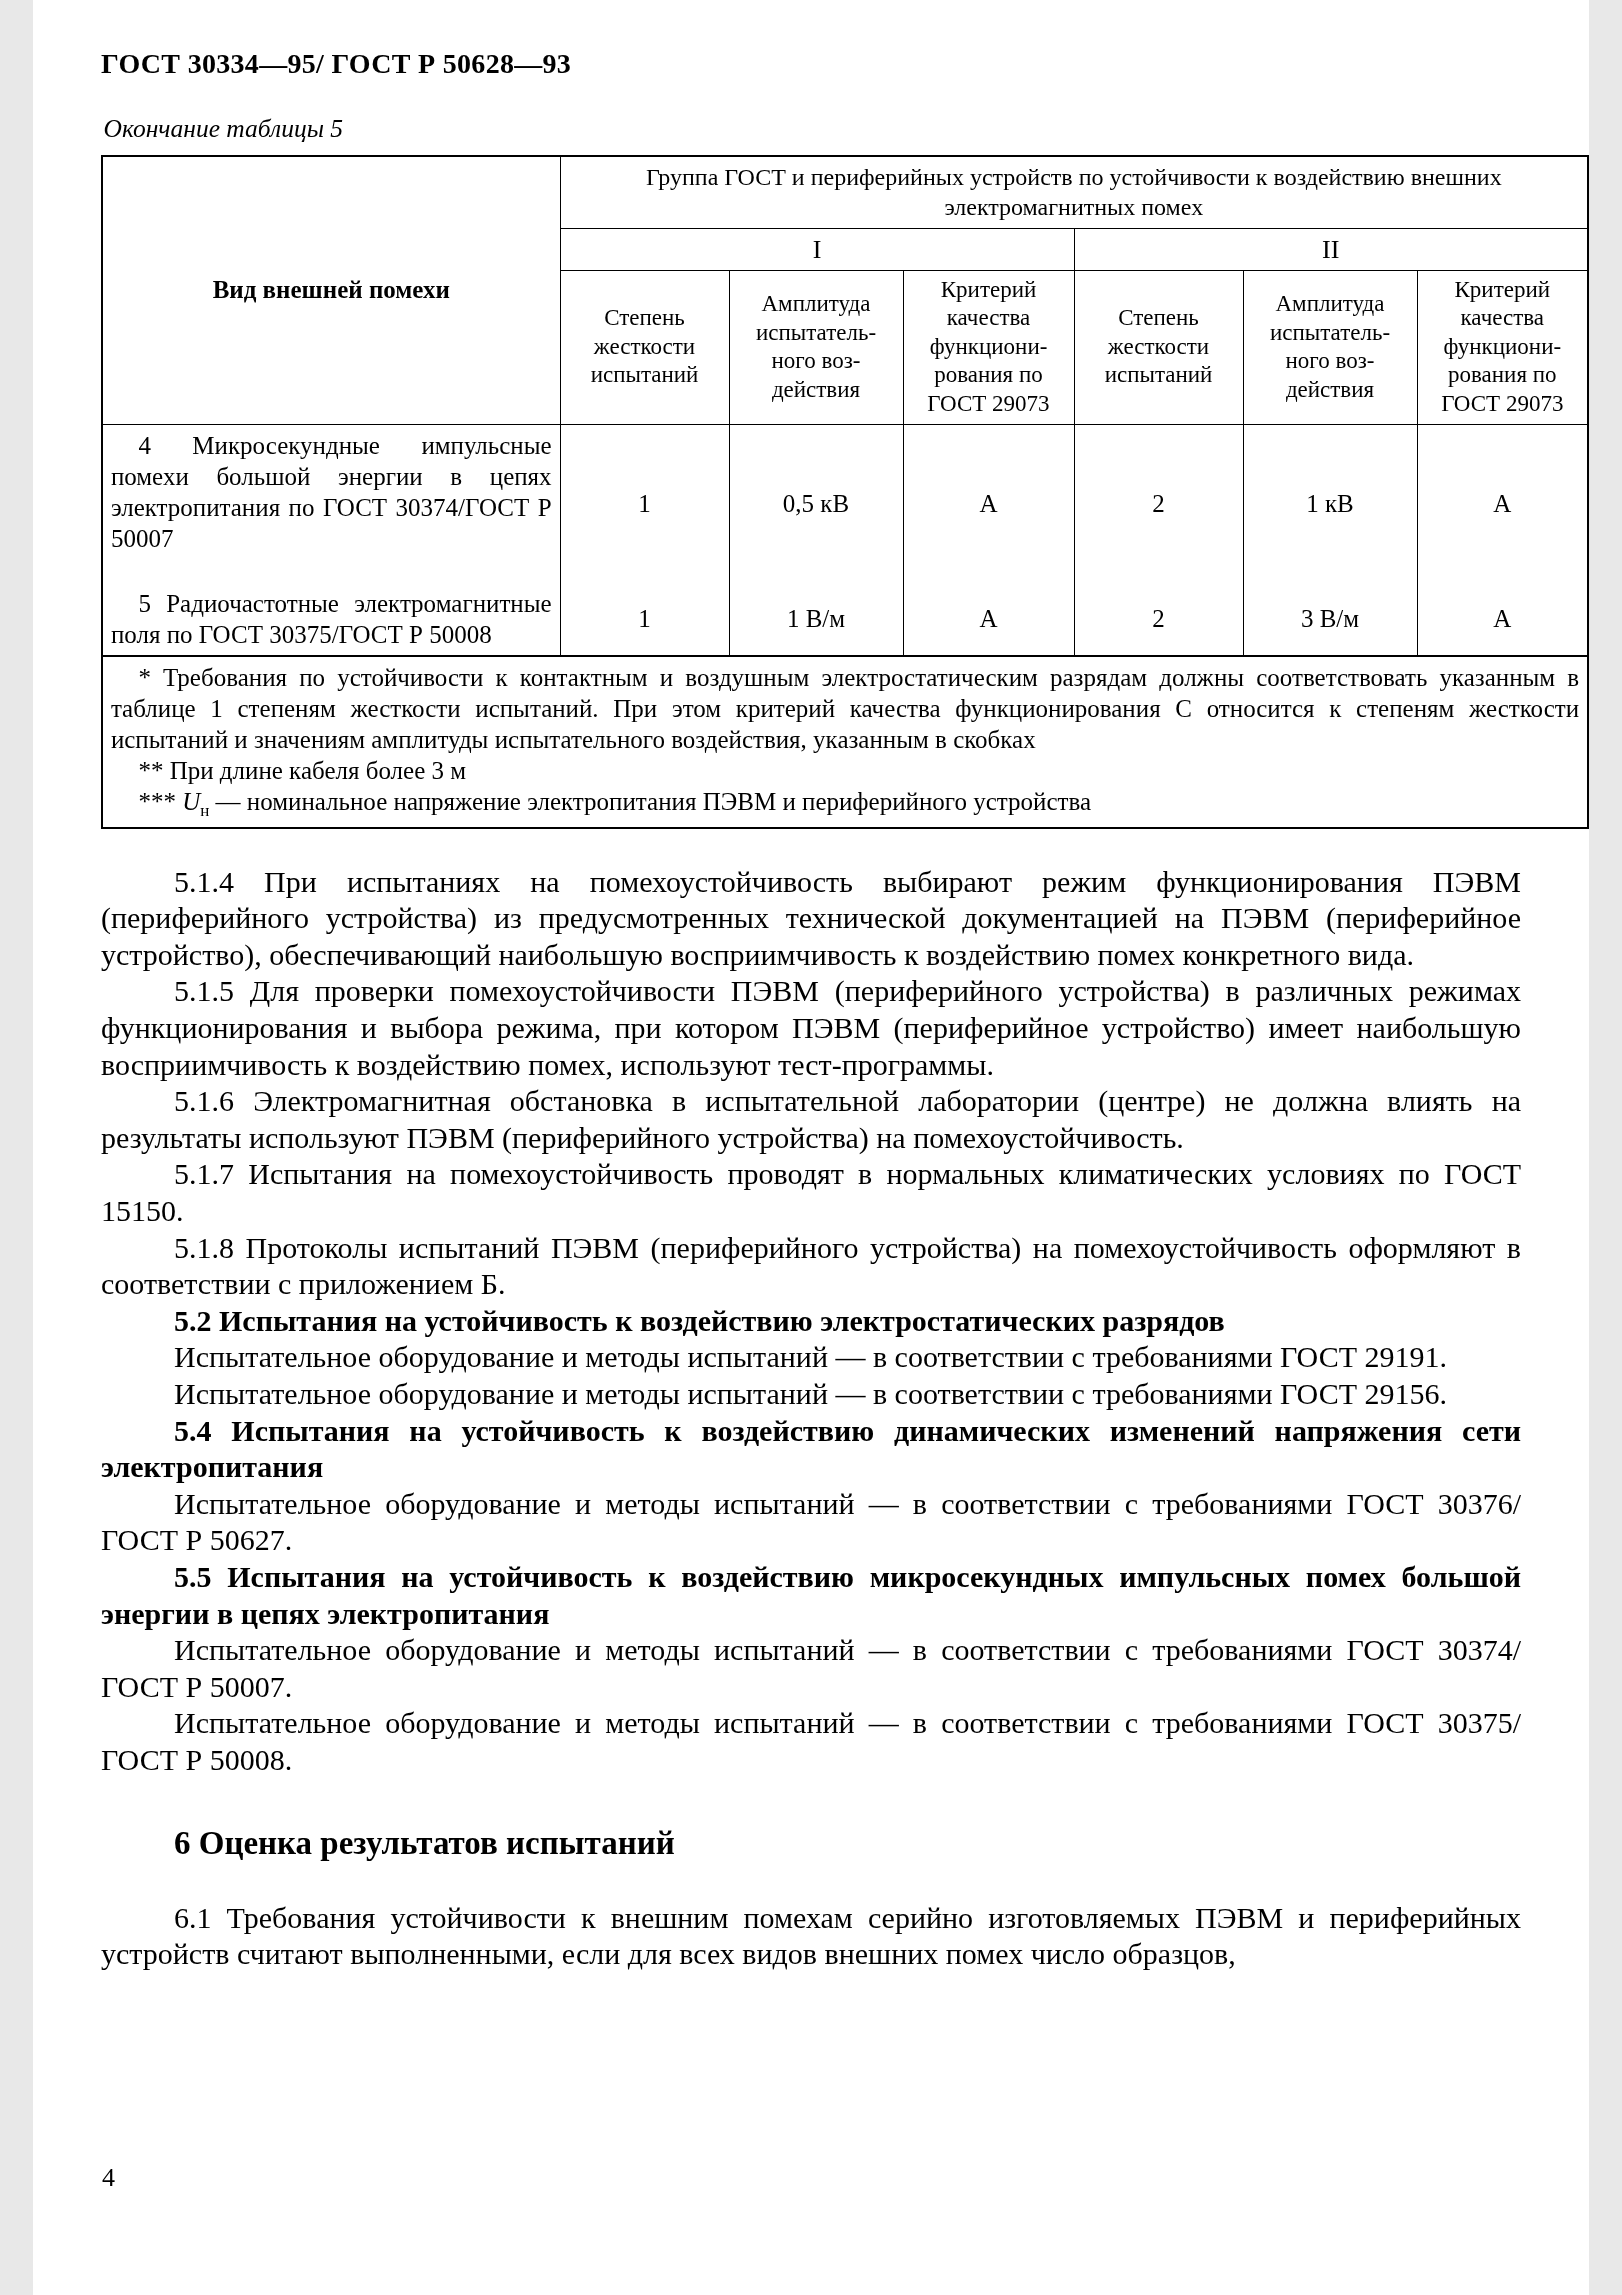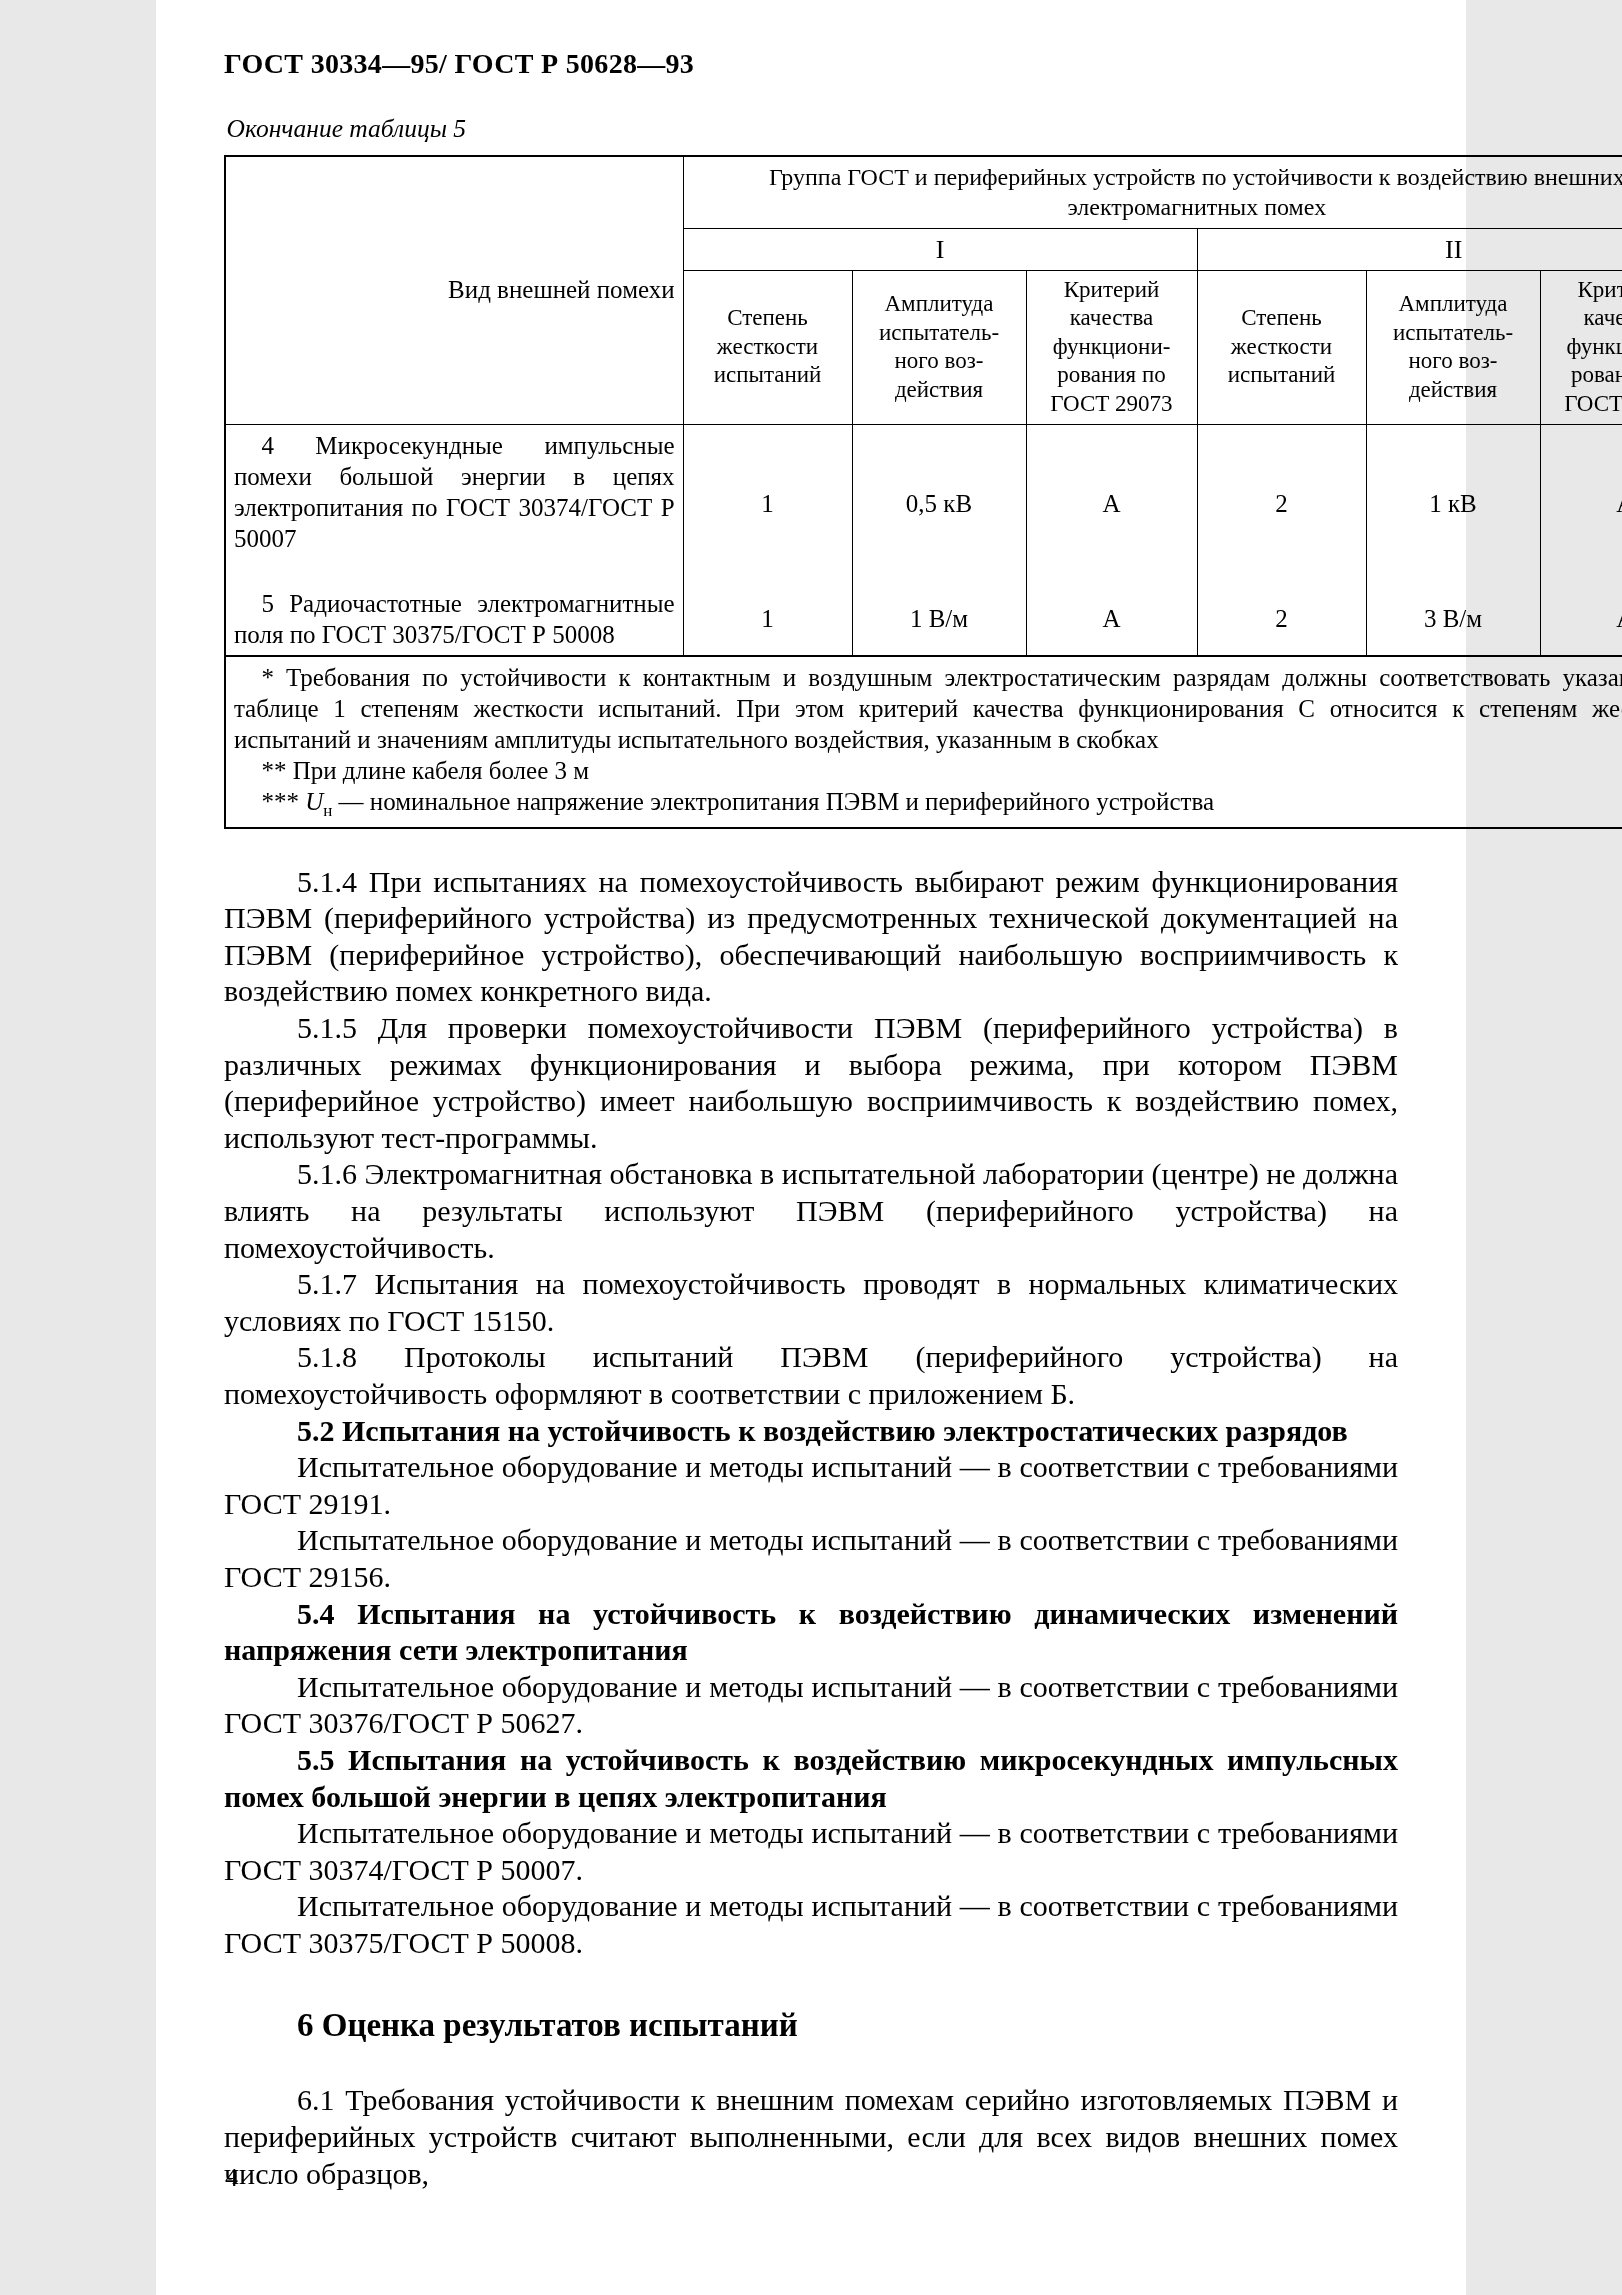--- a/index.html
+++ b/index.html
@@ -1,19 +1,19 @@
 <!DOCTYPE html>
 <html style="font-size:10.5px"><head>
 <meta charset="utf-8">
 <style>
   * { box-sizing: border-box; }
   html, body { margin: 0; padding: 0; background: #e8e8e8; }
   .page {
     position: relative;
-    width: 1310px;
+    width: 1556px;
     min-height: 2295px;
     margin: 0 auto;
     background: #ffffff;
     color: #000000;
     font-family: "Liberation Serif", serif;
     padding: 48px 68px 0 68px;
   }
   .doc-header {
     font-size: 28px;
     font-weight: bold;
@@ -28,21 +28,21 @@
     width: 100%;
     border-collapse: collapse;
     table-layout: fixed;
     border: 2.6px solid #000;
   }
   table.gost-table td {
     border: 1.3px solid #000;
     padding: 5.2px 7.9px;
     vertical-align: middle;
   }
-  .c-main  { font-size: 25px; text-align: right; vertical-align: middle; }
+  .c-main  { font-size: 25px; text-align: center; vertical-align: middle; font-weight: bold; }
   .c-group { font-size: 24px; text-align: center; padding: 10.5px 39px; line-height: 1.28; }
   .c-roman { font-size: 26px; text-align: center; padding: 5.2px; }
   .c-sub   {
     font-size: 23px; text-align: center; vertical-align: middle;
     white-space: pre-line; line-height: 1.24; padding: 7.9px 2.6px;
   }
   .c-name {
     font-size: 25px; line-height: 1.24; text-align: justify;
     text-indent: 27.5px; vertical-align: top;
     padding: 10.5px 11.8px 6.5px 11.8px;

